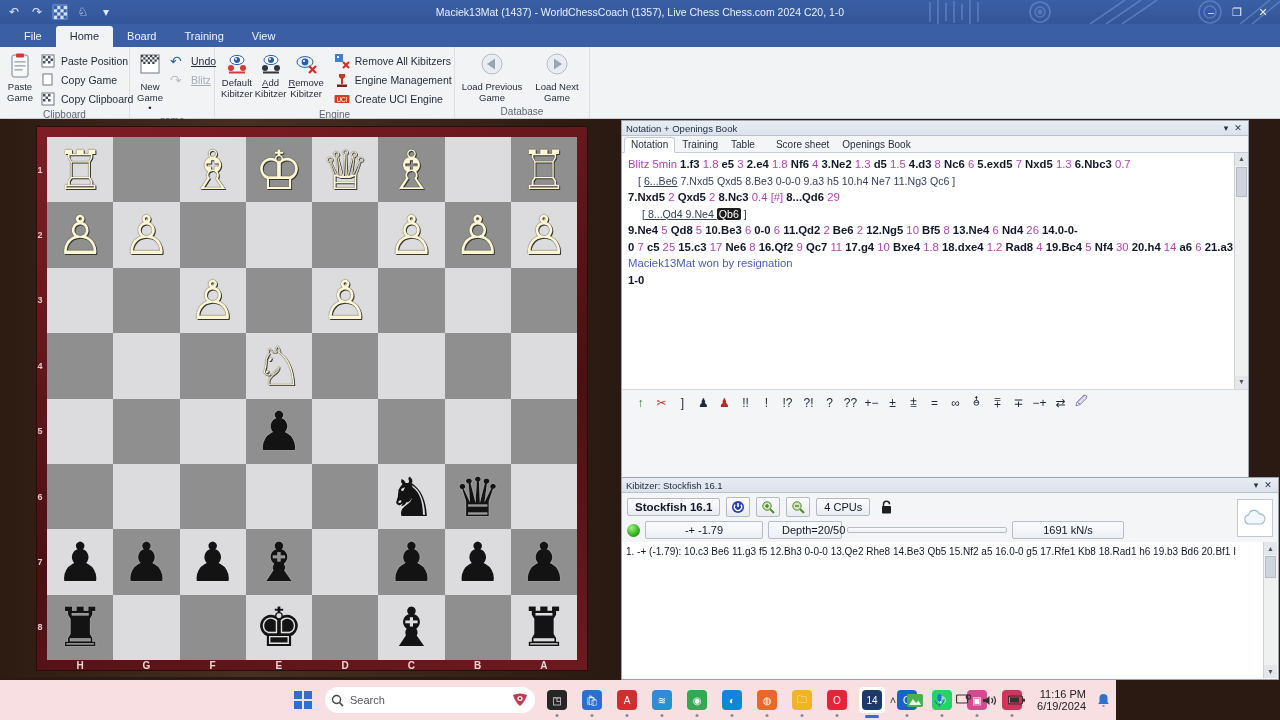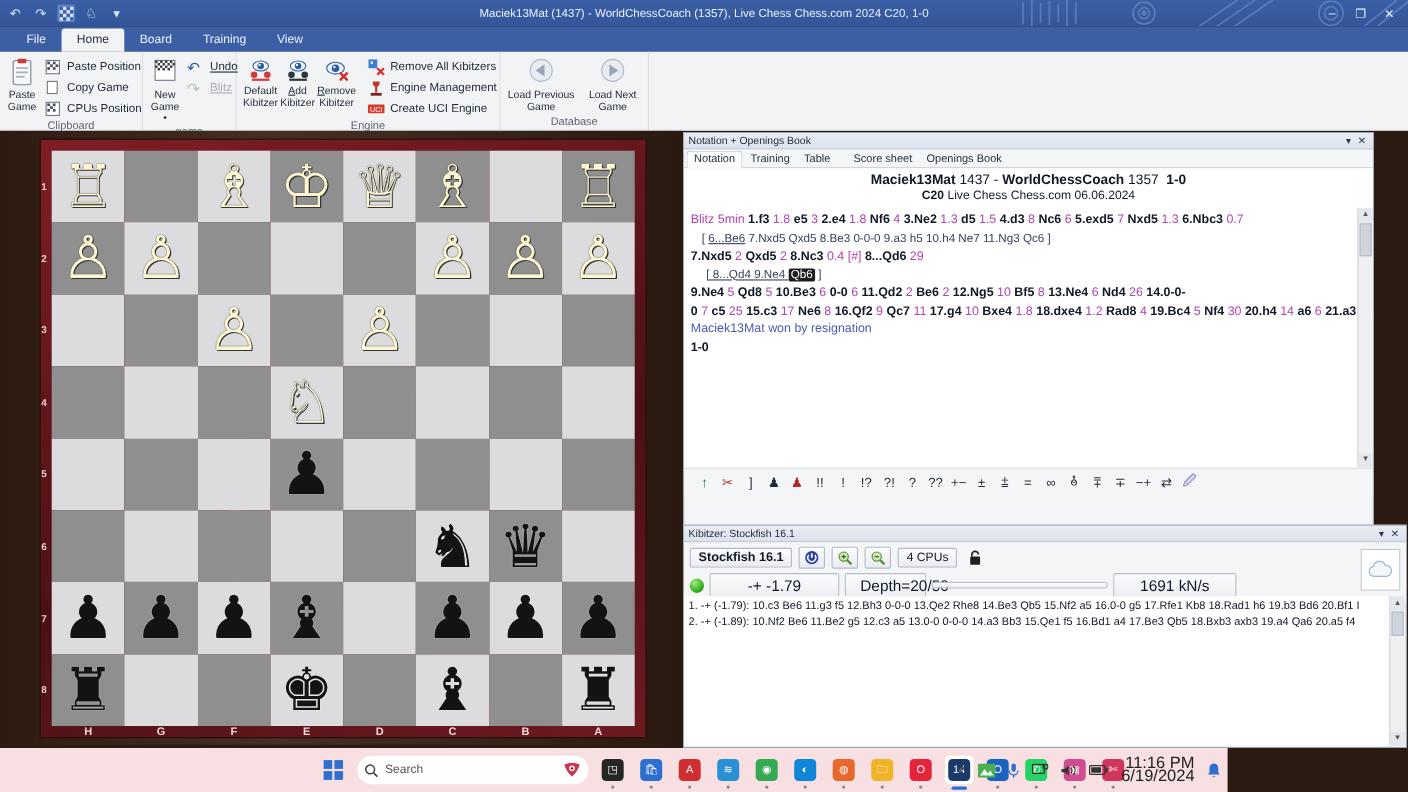--- a/index.html
+++ b/index.html
@@ -131,21 +131,21 @@
   .ebtn { background:linear-gradient(180deg,#fdfdfe,#e8ebf0); border:1px solid #b3bac6;
           border-radius:2px; font-size:11px; padding:2px 7px; color:#111827; }
   .ebtn.name { font-weight:bold; font-size:11.5px; }
   .esq { width:24px; height:20px; border:1px solid #b3bac6; border-radius:2px;
          background:linear-gradient(180deg,#fdfdfe,#e8ebf0); display:flex;
          align-items:center; justify-content:center; }
   .engrow2 { display:flex; align-items:center; gap:5px; padding:2px 5px 4px 5px; background:#f4f5f7; }
   .led { width:13px; height:13px; border-radius:50%;
          background:radial-gradient(circle at 35% 30%,#9ff07a,#25a316 70%,#14760c); }
   .ofield { border:1px solid #b7bec9; border-radius:2px;
-            background:linear-gradient(180deg,#fafbfc,#eceff3); font-size:14px;
+            background:linear-gradient(180deg,#fafbfc,#eceff3); font-size:11px;
             color:#111827; padding:2px 13px; text-align:center; }
   .cloudbtn { position:absolute; right:5px; top:21px; width:36px; height:38px;
               border:1px solid #c2c8d2; background:#fff; display:flex;
               align-items:center; justify-content:center; }
   .englines { position:absolute; left:0; right:14px; background:#fff;
               font-size:10px; line-height:14px; color:#101828; padding:3px 4px; overflow:hidden; }
   .englines .ln { white-space:nowrap; }
 
   
   .taskbar { position:absolute; left:0; bottom:0; width:1116px; height:40px;
@@ -156,21 +156,21 @@
   .searchpill .txt { font-size:11px; color:#55555c; }
   .tkicon { width:26px; height:26px; display:flex; align-items:center; justify-content:center;
             position:relative; }
   .tkicon .dot { position:absolute; bottom:-4px; left:50%; transform:translateX(-50%);
                  width:3px; height:3px; border-radius:50%; background:#8a8a92; }
   .tkicon.act { background:#fff; border-radius:4px; }
   .tkicon.act .bar { position:absolute; bottom:-5px; left:50%; transform:translateX(-50%);
                      width:14px; height:3px; border-radius:2px; background:#2f6fd0; }
   .tray { position:absolute; right:6px; top:0; height:40px; display:flex; align-items:center; gap:11px; }
   .tray .ti { display:flex; align-items:center; justify-content:center; }
-  .clock { text-align:right; font-size:15px; color:#222; line-height:12px; }
+  .clock { text-align:right; font-size:11px; color:#222; line-height:12px; }
 </style>
 </head>
 <body>
 
 <div class="app">
 
   <div class="titlebar">
     <svg class="tb-deco" viewBox="0 0 360 24" preserveAspectRatio="none">
       <g stroke="#7fa3dd" fill="none" stroke-width="1.6">
         <path d="M10 2 V22 M18 0 V24 M26 3 V21 M34 1 V23 M42 4 V20 M50 0 V24 M58 2 V22"></path>
@@ -259,21 +259,21 @@
             <svg class="ico16" viewBox="0 0 16 16">
               <rect x="2" y="2" width="12" height="12" fill="#fff" stroke="#6f7884"></rect>
               <g fill="#4a5260">
                   <rect x="3" y="3" width="2.5" height="2.5"></rect>
                   <rect x="8" y="3" width="2.5" height="2.5"></rect>
               <rect x="5.5" y="5.5" width="2.5" height="2.5"></rect>
                   <rect x="3" y="8" width="2.5" height="2.5"></rect>
               <rect x="8" y="8" width="2.5" height="2.5"></rect>
                 </g>
             </svg>
-            <span class="lbl">CPUs Position</span>
+            <span class="lbl">Copy Clipboard</span>
           </div>
         </div>
       </div>
       <div class="gcap">Clipboard</div>
     </div>
 
     <div class="rgroup" style="width:85px">
       <div class="gbody">
         <div class="bigbtn">
           <svg class="ico28" viewBox="0 0 28 28">
@@ -563,34 +563,20 @@
     </div>
 
     <div class="ntabs">
       <div class="ntab active">Notation</div>
       <div class="ntab">Training</div>
       <div class="ntab">Table</div>
       <div class="ntab" style="margin-left:8px">Score sheet</div>
       <div class="ntab">Openings Book</div>
     </div>
 
-    <div class="gamehdr">
-      <div class="gh1">
-        <b>Maciek13Mat</b>
-        <span>1437</span>
-        <span>-</span>
-        <b>WorldChessCoach</b>
-        <span>1357</span>
-        &nbsp;<b>1-0</b>
-      </div>
-      <div class="gh2">
-        <b>C20</b>
-        <span>Live Chess Chess.com 06.06.2024</span>
-      </div>
-    </div>
 
     <div class="notation" style="height:236px">
       <div>
         <span class="meta">Blitz 5min</span>
         <span id="mv1"><span class="mv">1.f3</span>&nbsp;<span class="ev">1.8</span>&nbsp;<span class="mv">e5</span>&nbsp;<span class="ev">3</span>&nbsp;<span class="mv">2.e4</span>&nbsp;<span class="ev">1.8</span>&nbsp;<span class="mv">Nf6</span>&nbsp;<span class="ev">4</span>&nbsp;<span class="mv">3.Ne2</span>&nbsp;<span class="ev">1.3</span>&nbsp;<span class="mv">d5</span>&nbsp;<span class="ev">1.5</span>&nbsp;<span class="mv">4.d3</span>&nbsp;<span class="ev">8</span>&nbsp;<span class="mv">Nc6</span>&nbsp;<span class="ev">6</span>&nbsp;<span class="mv">5.exd5</span>&nbsp;<span class="ev">7</span>&nbsp;<span class="mv">Nxd5</span>&nbsp;<span class="ev">1.3</span>&nbsp;<span class="mv">6.Nbc3</span>&nbsp;<span class="ev">0.7</span>&nbsp;</span>
       </div>
       <div class="var" style="padding-left:10px">
         <span id="var1"><span>[ </span><span class="u">6...Be6</span><span>  7.Nxd5  Qxd5  8.Be3  0-0-0  9.a3  h5  10.h4  Ne7  11.Ng3  Qc6 ]</span></span>
       </div>
       <div><span id="mv3"><span class="mv">7.Nxd5</span>&nbsp;<span class="ev">2</span>&nbsp;<span class="mv">Qxd5</span>&nbsp;<span class="ev">2</span>&nbsp;<span class="mv">8.Nc3</span>&nbsp;<span class="ev">0.4</span>&nbsp;<span class="meta">[#]</span>&nbsp;<span class="mv">8...Qd6</span>&nbsp;<span class="ev">29</span>&nbsp;</span></div>
@@ -682,21 +668,20 @@
     <div class="engrow2">
       <div class="led"></div>
       <div class="ofield" style="width:118px">-+ -1.79</div>
       <div class="ofield" style="width:74px">Depth=20/50</div>
       <div class="ofield" style="width:160px"></div>
       <div class="ofield" style="width:112px">1691 kN/s</div>
     </div>
 
     <div class="englines" style="top:64px; bottom:1px;">
       <div class="ln">1. -+ (-1.79): 10.c3 Be6 11.g3 f5 12.Bh3 0-0-0 13.Qe2 Rhe8 14.Be3 Qb5 15.Nf2 a5 16.0-0 g5 17.Rfe1 Kb8 18.Rad1 h6 19.b3 Bd6 20.Bf1 I</div>
-      <div class="ln">2. -+ (-1.89): 10.Nf2 Be6 11.Be2 g5 12.c3 a5 13.0-0 0-0-0 14.a3 Bb3 15.Qe1 f5 16.Bd1 a4 17.Be3 Qb5 18.Bxb3 axb3 19.a4 Qa6 20.a5 f4</div>
     </div>
     <div class="vscroll" style="top:64px; bottom:1px; right:1px;">
       <div class="ar">▲</div>
       <div class="thumb" style="top:14px; height:22px;"></div>
       <div class="ar bot">▼</div>
     </div>
   </div>
 
   <div class="taskbar">
     <div class="tb-center">

